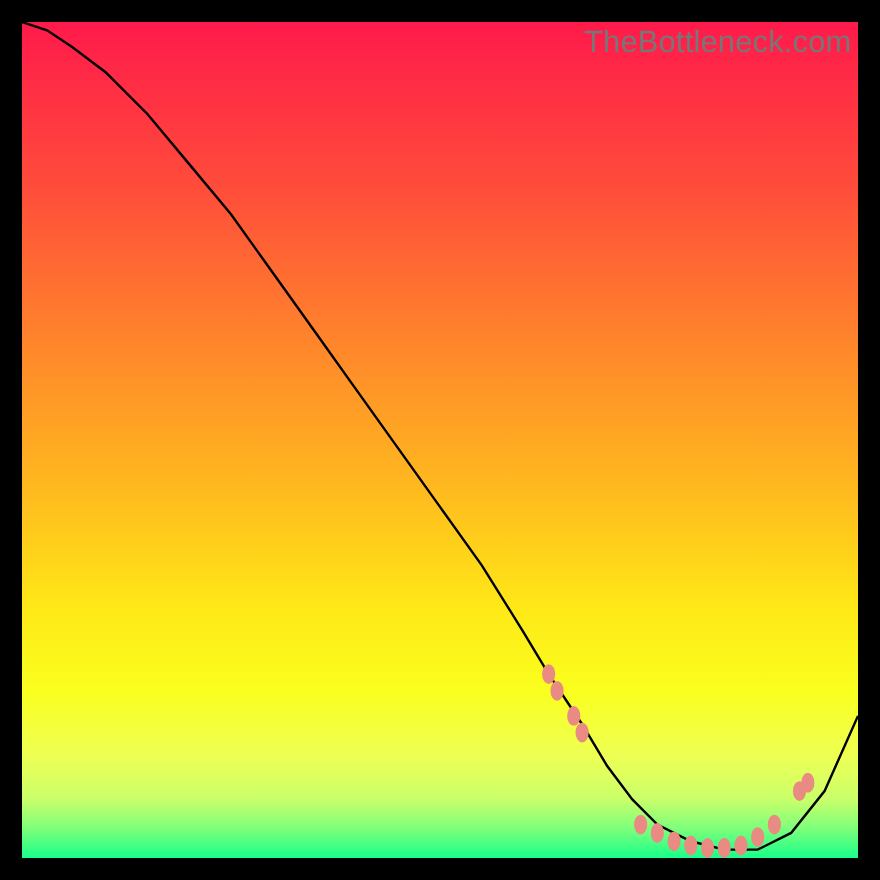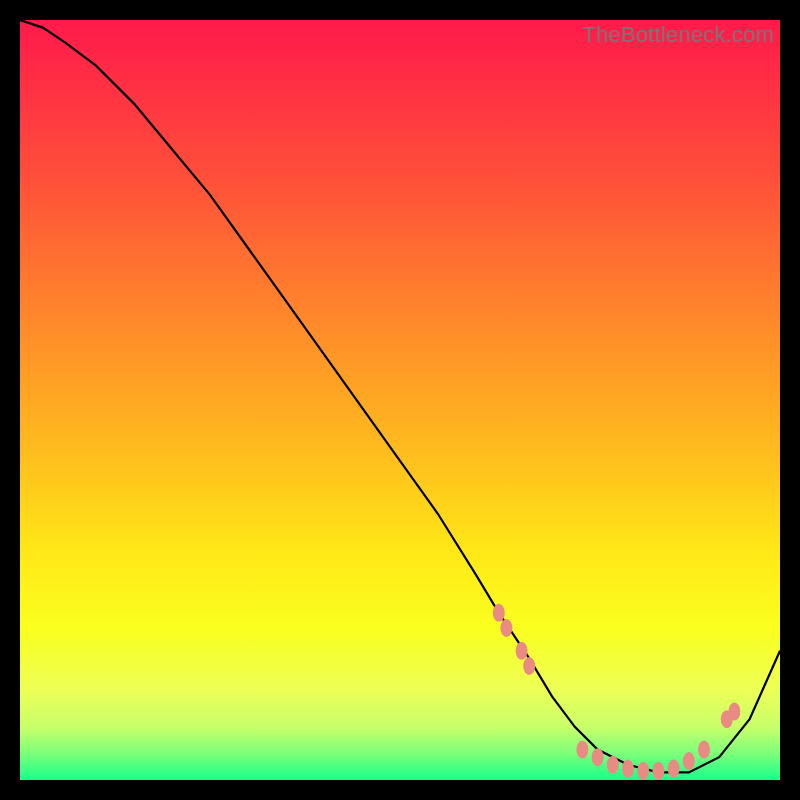--- a/index.html
+++ b/index.html
@@ -24,21 +24,21 @@
     left: 0;
     top: 0;
     width: 760px;
     height: 760px;
   }
   .watermark {
     position: absolute;
     top: 2px;
     right: 6px;
     color: #777;
-    font-size: 22px;
+    font-size: 28px;
     font-weight: 500;
     letter-spacing: 0.2px;
     user-select: none;
   }
   svg { display: block; }
 </style>
 </head>
 <body>
 
 <div class="frame">

